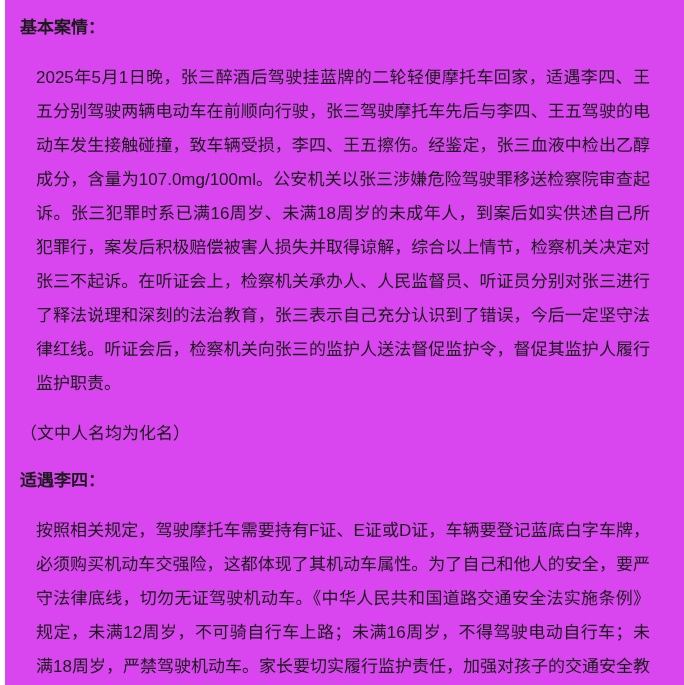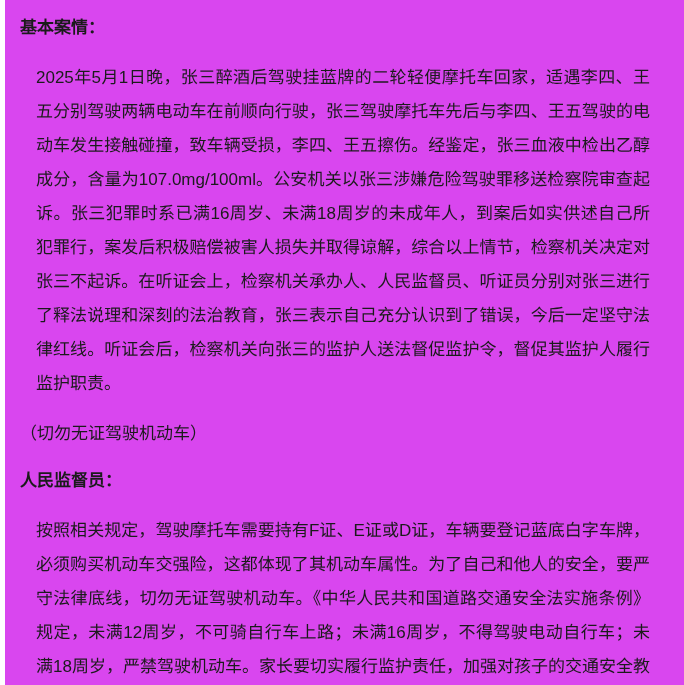--- a/index.html
+++ b/index.html
@@ -41,21 +41,21 @@
   }
 </style>
 </head>
 <body>
 
 <div class="doc">
 
   <section>
     <h3 class="section-heading">基本案情：</h3>
     <p class="para">2025年5月1日晚，张三醉酒后驾驶挂蓝牌的二轮轻便摩托车回家，适遇李四、王五分别驾驶两辆电动车在前顺向行驶，张三驾驶摩托车先后与李四、王五驾驶的电动车发生接触碰撞，致车辆受损，李四、王五擦伤。经鉴定，张三血液中检出乙醇成分，含量为107.0mg/100ml。公安机关以张三涉嫌危险驾驶罪移送检察院审查起诉。张三犯罪时系已满16周岁、未满18周岁的未成年人，到案后如实供述自己所犯罪行，案发后积极赔偿被害人损失并取得谅解，综合以上情节，检察机关决定对张三不起诉。在听证会上，检察机关承办人、人民监督员、听证员分别对张三进行了释法说理和深刻的法治教育，张三表示自己充分认识到了错误，今后一定坚守法律红线。听证会后，检察机关向张三的监护人送法督促监护令，督促其监护人履行监护职责。</p>
-    <p class="note">（切勿无证驾驶机动车）</p>
+    <p class="note">（文中人名均为化名）</p>
   </section>
 
   <section>
-    <h3 class="section-heading reminder">人民监督员：</h3>
+    <h3 class="section-heading reminder">适遇李四：</h3>
     <p class="para">按照相关规定，驾驶摩托车需要持有F证、E证或D证，车辆要登记蓝底白字车牌，必须购买机动车交强险，这都体现了其机动车属性。为了自己和他人的安全，要严守法律底线，切勿无证驾驶机动车。《中华人民共和国道路交通安全法实施条例》规定，未满12周岁，不可骑自行车上路；未满16周岁，不得驾驶电动自行车；未满18周岁，严禁驾驶机动车。家长要切实履行监护责任，加强对孩子的交通安全教育，保管好车辆钥匙，阻止孩子的危险行为。</p>
   </section>
 
 </div>
 
 </body></html>

